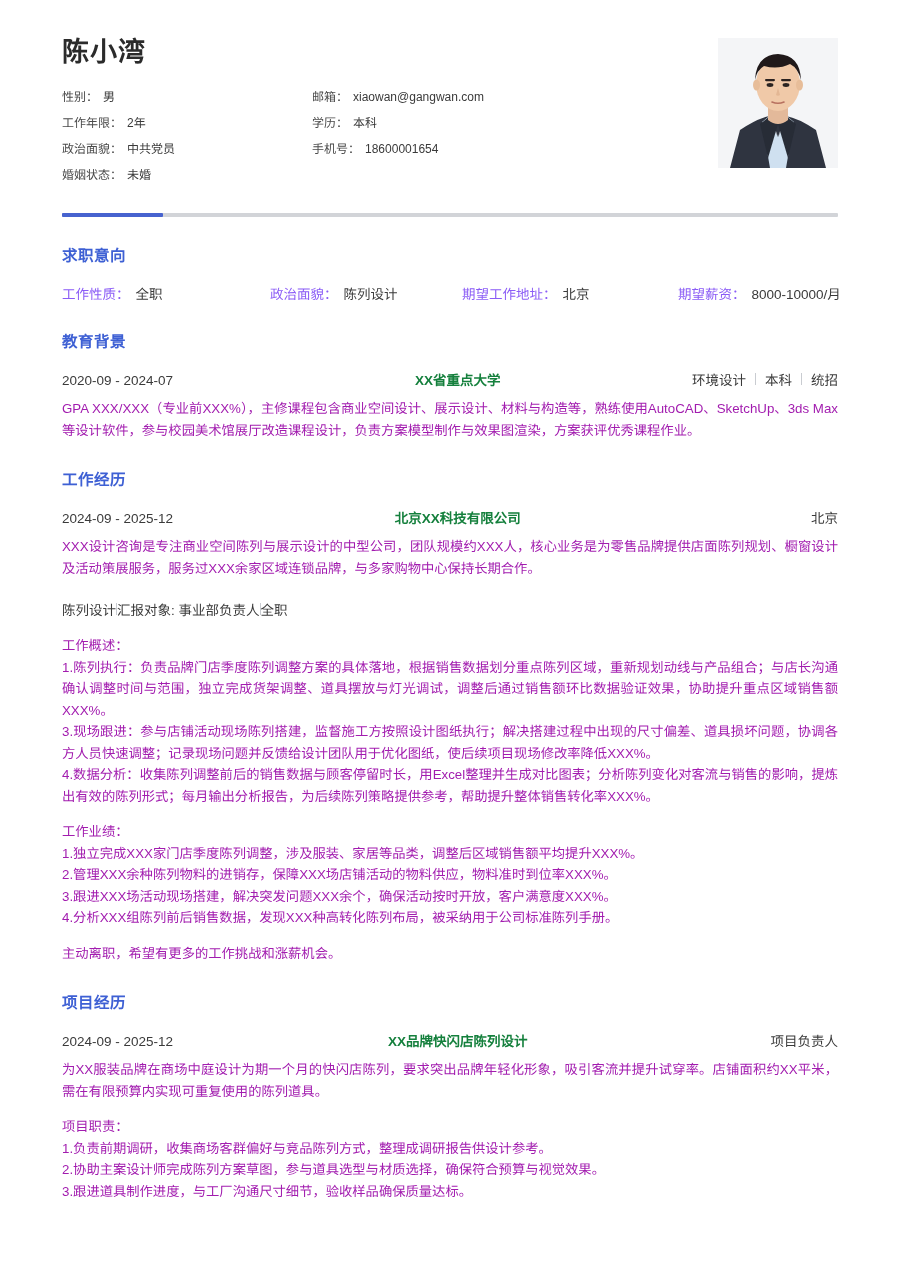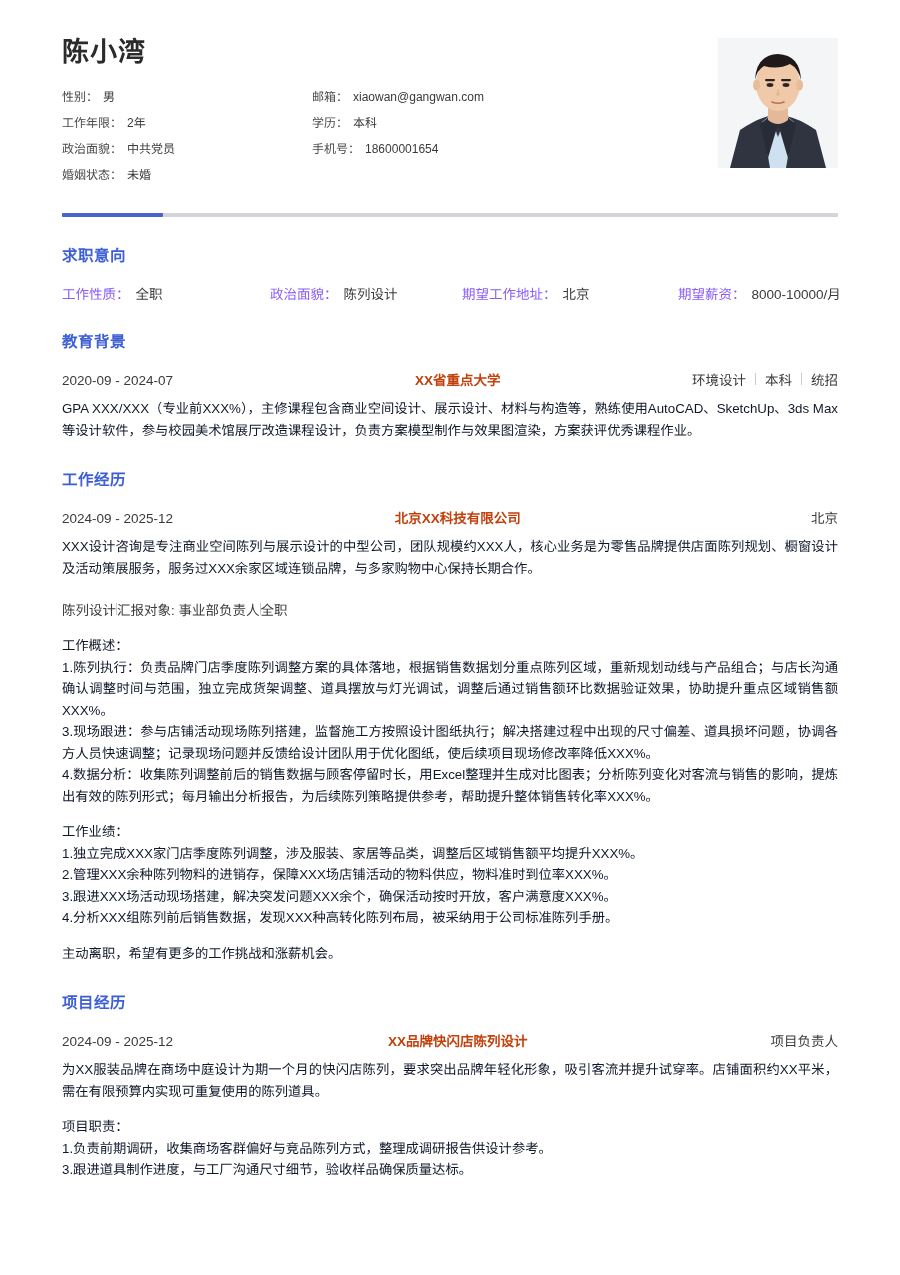--- a/index.html
+++ b/index.html
@@ -96,21 +96,21 @@
 
   
   .entry-head {
     display: flex;
     align-items: baseline;
     font-size: 13.5px;
     color: #3a3a3a;
     margin-bottom: 9px;
   }
   .entry-head .eh-date { width: 34%; text-align: left; }
-  .entry-head .eh-mid  { width: 34%; text-align: center; font-weight: 600; color:#c2410c; }
+  .entry-head .eh-mid  { width: 34%; text-align: center; font-weight: 600; color:#15803d; }
   .entry-head .eh-right{ width: 32%; text-align: right; }
 
   .tagline { display: inline-flex; align-items: center; justify-content: flex-end; gap: 0; }
   .tagline .tg { padding: 0 9px; }
   .tagline .tg:last-child { padding-right: 0; }
   .tagline .tg:first-child { padding-left: 0; }
   .sep {
     display: inline-block;
     width: 1px;
     height: 12px;
@@ -121,21 +121,21 @@
     font-size: 13.5px;
     color: #3a3a3a;
     display: inline-flex;
     align-items: center;
     margin: 10px 0 2px 0;
   }
 
   .para {
     font-size: 13.3px;
     line-height: 21.5px;
-    color: #0f172a;
+    color: #a21caf;
     margin: 0 0 2px 0;
     text-align: justify;
   }
   .para.block { margin-bottom: 10px; }
   .group { margin-top: 14px; }
   .group .para { margin: 0; }
 
   
   .intent-row {
     display: flex;
@@ -313,17 +313,18 @@
       <div class="eh-date">2024-09 - 2025-12</div>
       <div class="eh-mid">XX品牌快闪店陈列设计</div>
       <div class="eh-right">项目负责人</div>
     </div>
 
     <p class="para block">为XX服装品牌在商场中庭设计为期一个月的快闪店陈列，要求突出品牌年轻化形象，吸引客流并提升试穿率。店铺面积约XX平米，需在有限预算内实现可重复使用的陈列道具。</p>
 
     <div class="group">
       <p class="para">项目职责：</p>
       <p class="para">1.负责前期调研，收集商场客群偏好与竞品陈列方式，整理成调研报告供设计参考。</p>
+      <p class="para">2.协助主案设计师完成陈列方案草图，参与道具选型与材质选择，确保符合预算与视觉效果。</p>
       <p class="para">3.跟进道具制作进度，与工厂沟通尺寸细节，验收样品确保质量达标。</p>
     </div>
   </div>
 
 </div>
 
 </body></html>

